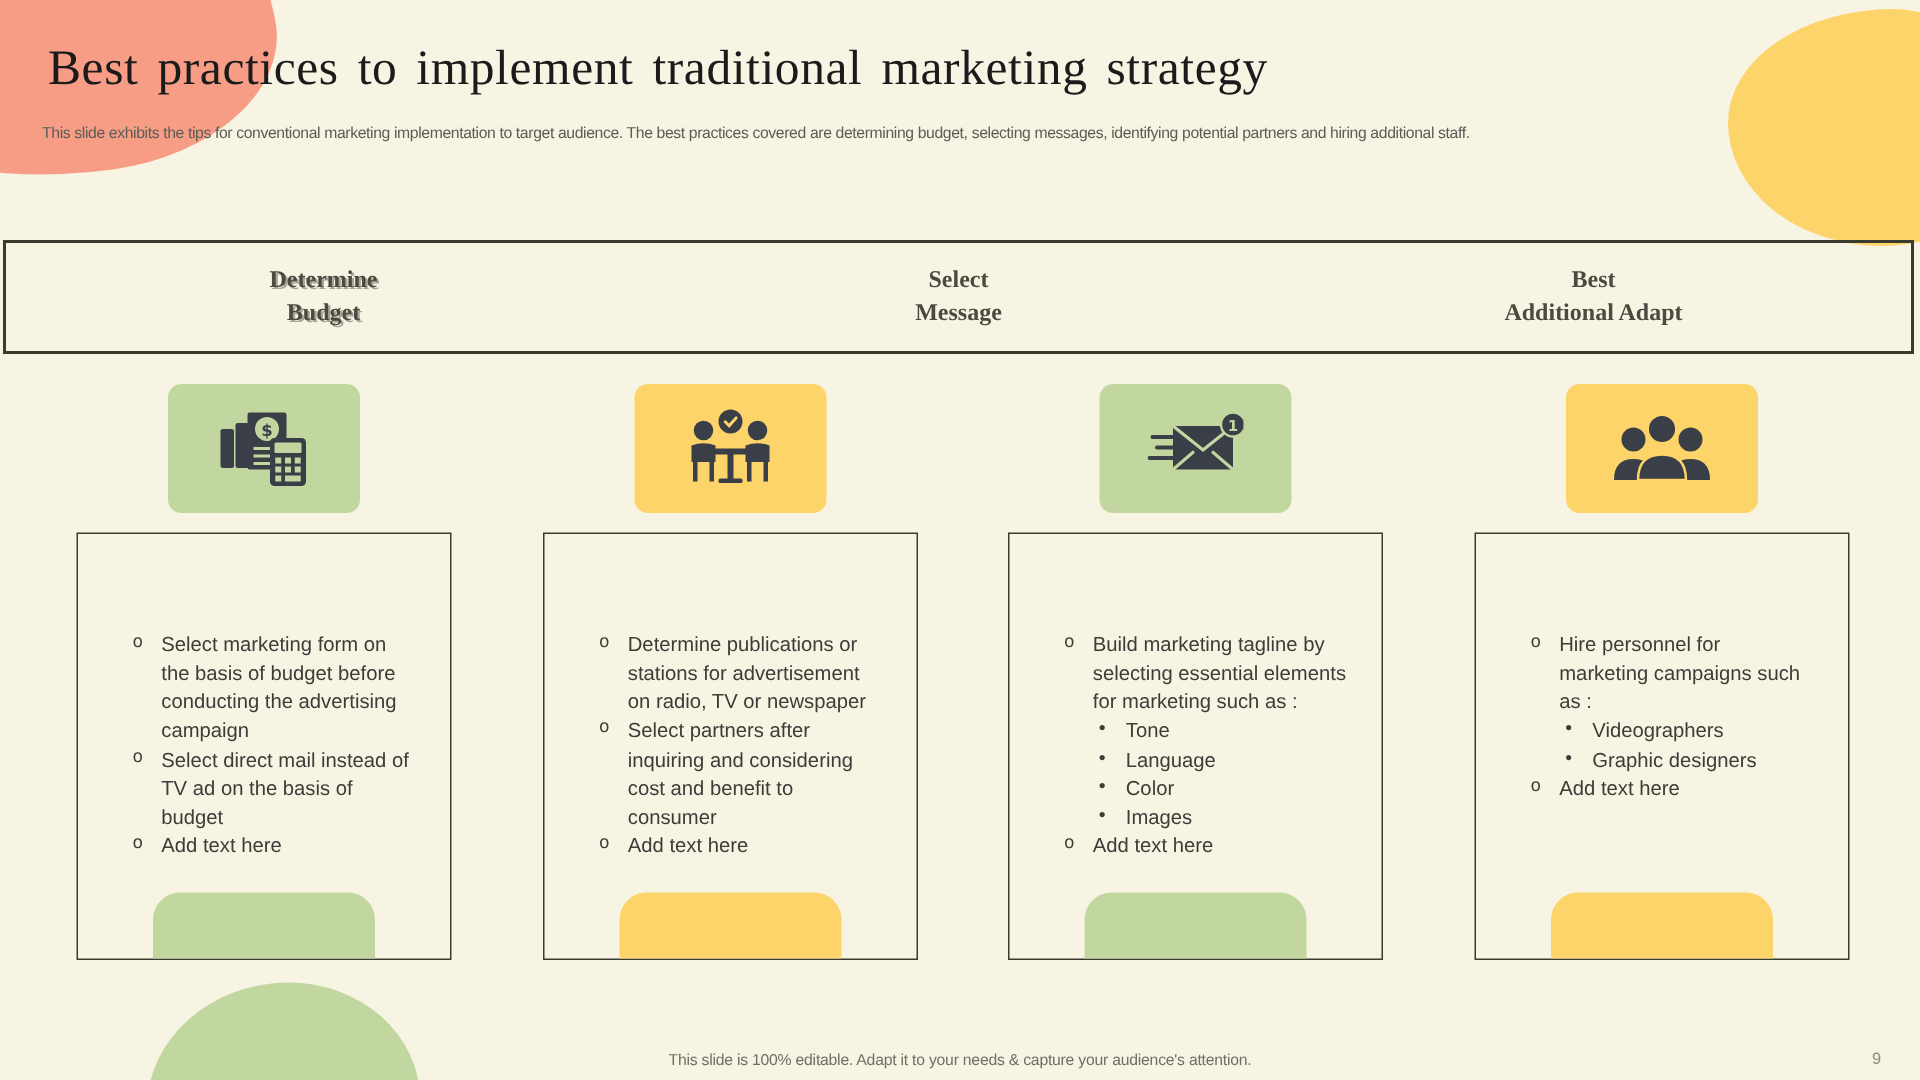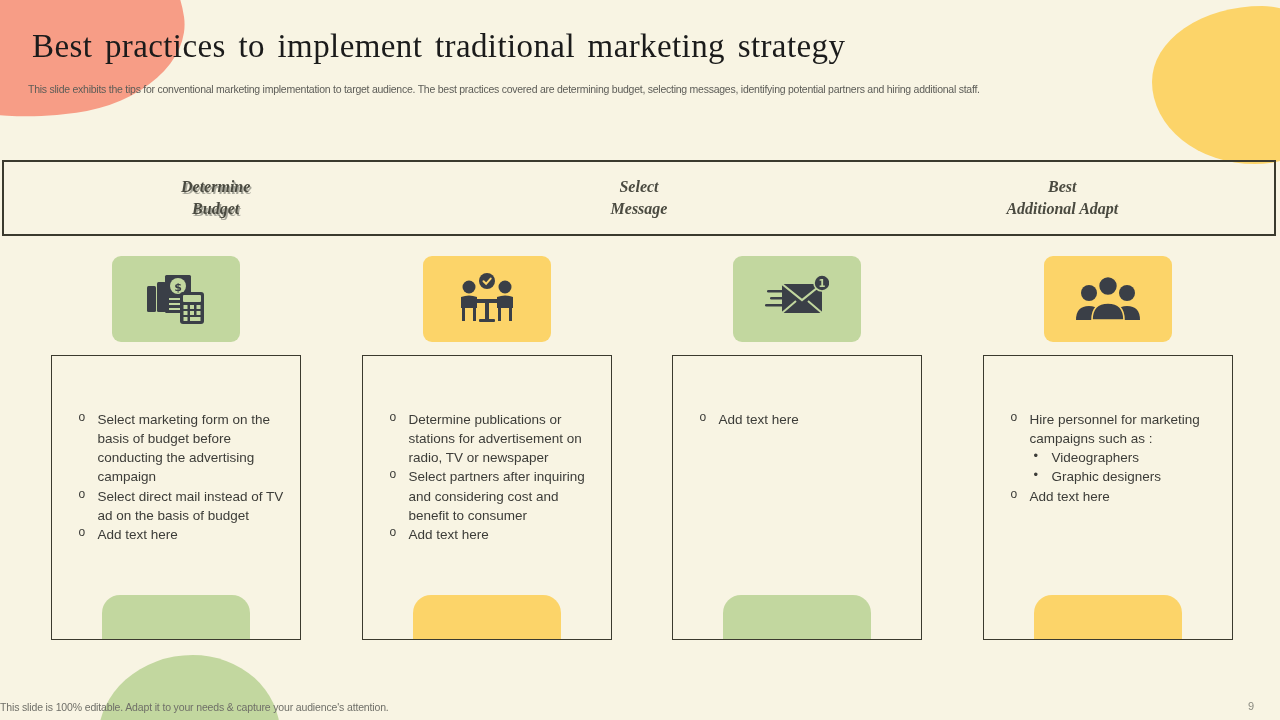--- a/index.html
+++ b/index.html
@@ -98,21 +98,20 @@
     display: flex;
     flex-direction: column;
     align-items: center;
     justify-content: center;
     font-family: "Liberation Serif", serif;
     font-weight: bold;
     font-size: 16px;
     color: #4a4a40;
     line-height: 1.4;
     text-align: center;
-    font-style: italic;
   }
   .band-cell.embossed {
     color: #4a4a40;
     text-shadow: 1.5px 1.5px 0 rgba(150,150,140,0.85);
   }
 
   
   #columns {
     position: absolute;
     top: 250px;
@@ -164,21 +163,21 @@
     margin-left: -74px;
     width: 148px;
     height: 84px;
     border-radius: 18px;
   }
   .bullets {
     position: absolute;
     top: 52px;
     left: 24px;
     right: 10px;
-    margin: 2px;
+    margin: 12px;
     padding: 0;
     list-style: none;
     font-size: 13.5px;
     color: #3c3c38;
     line-height: 1.42;
   }
   .bullets > li {
     position: relative;
     padding-left: 20px;
     margin-bottom: 0;
@@ -208,21 +207,21 @@
     font-size: 13px;
     color: #3c3c38;
   }
 
   
   #footer-note {
     position: absolute;
     top: 701px;
     left: 0;
     width: 1280px;
-    text-align: left;
+    text-align: center;
     font-size: 10.5px;
     color: #6f6f68;
     letter-spacing: -0.15px;
   }
   #page-number {
     position: absolute;
     top: 700px;
     left: 1248px;
     font-size: 11px;
     color: #8a8a80;
@@ -330,20 +329,26 @@
             <rect x="5" y="22" width="14" height="2.6" rx="1.3" fill="#3a3f47"></rect>
             <rect x="0" y="29" width="19" height="2.6" rx="1.3" fill="#3a3f47"></rect>
             <circle cx="57" cy="8" r="8" fill="#3a3f47" stroke="#c2d79f" stroke-width="1.6"></circle>
             <text x="57" y="12" font-family="DejaVu Sans, sans-serif" font-size="10" font-weight="bold" fill="#c2d79f" text-anchor="middle">1</text>
           </svg>
         </span>
       </div>
       <div class="text-box">
         <div class="inner-blob" style="background: rgb(194, 215, 159);"></div>
         <ul class="bullets">
+          <li><span>Build marketing tagline by selecting  essential elements for marketing such as :</span><ul class="sub-bullets">
+              <li>Tone</li>
+              <li>Language</li>
+              <li>Color</li>
+              <li>Images</li>
+            </ul></li>
           <li><span>Add text here</span></li>
         </ul>
       </div>
     </div>
     <div class="column col-3">
       <div class="icon-tile" style="background: rgb(252, 212, 105);">
         <span>
           <svg width="66" height="48" viewBox="0 0 66 48">
             <circle cx="14" cy="18" r="8" fill="#3a3f47"></circle>
             <path d="M1 45 q0 -14 13 -14 q13 0 13 14 z" fill="#3a3f47"></path>

